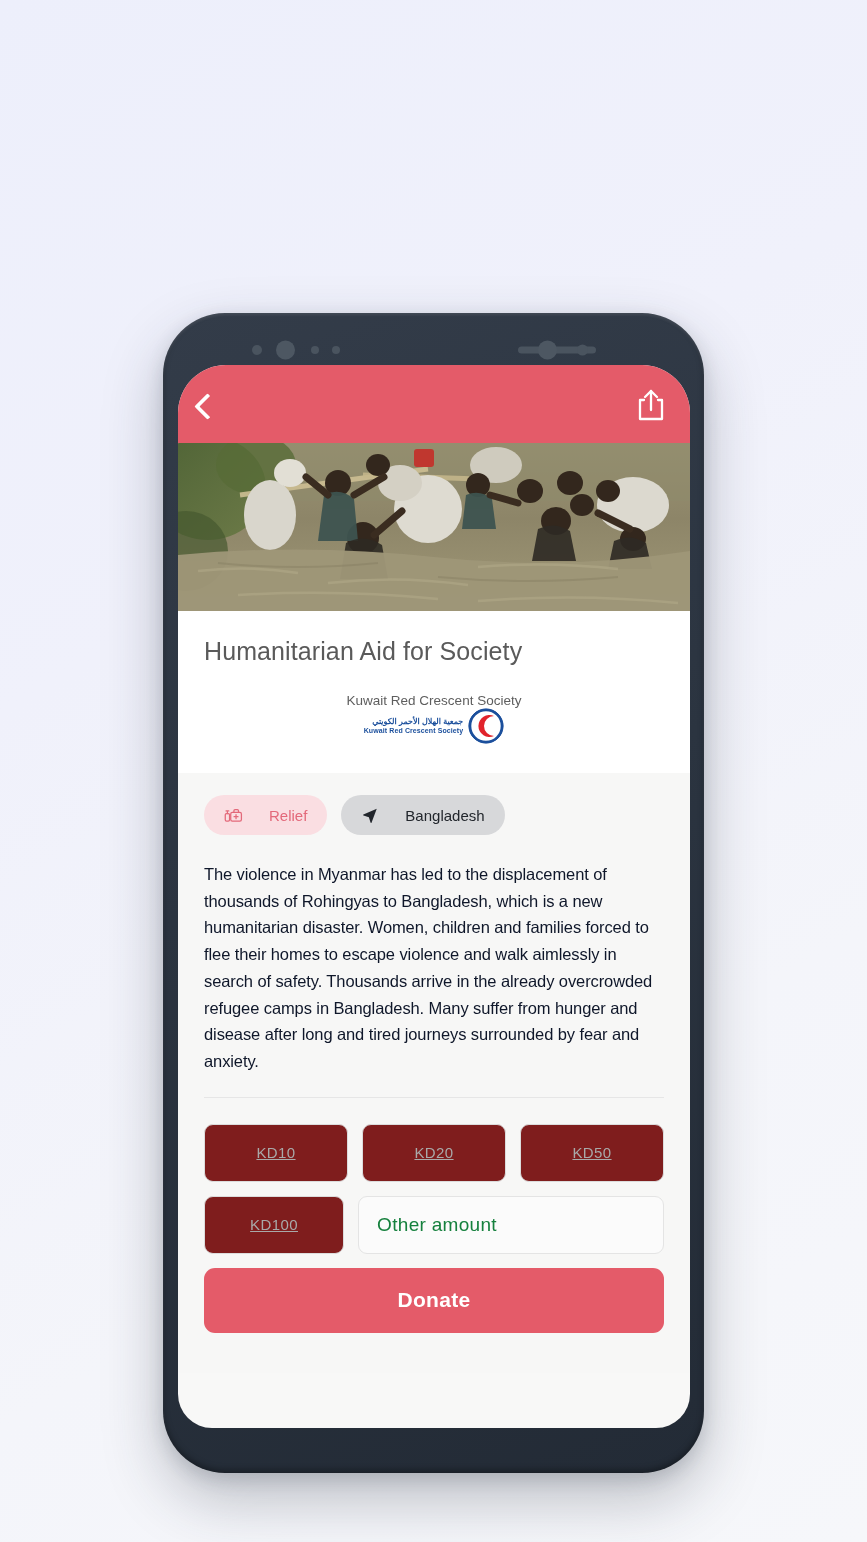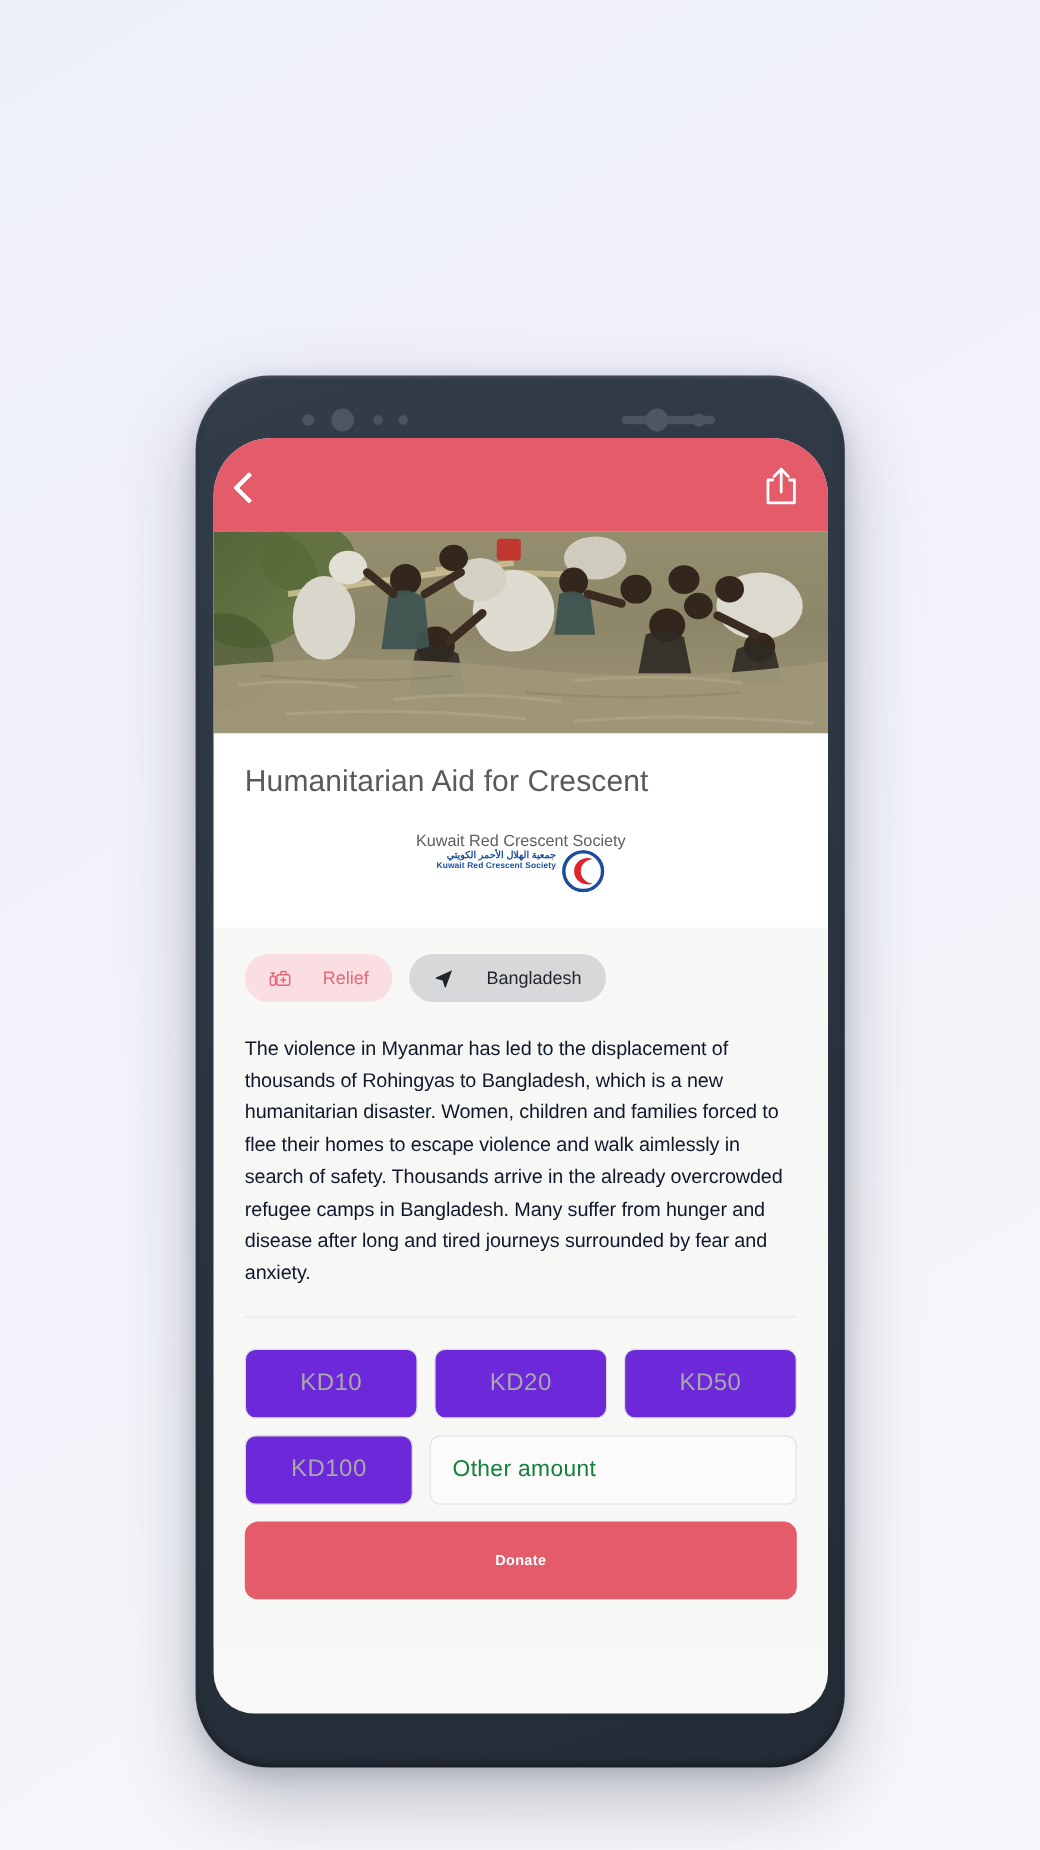--- a/index.html
+++ b/index.html
@@ -139,21 +139,21 @@
     margin-top: 27px;
     display: flex;
     align-items: center;
     justify-content: space-between;
     flex-direction: column;
   }
   .org-name {
     font-size: 13.5px;
     color: #5e5e5e;
   }
-  .org-logo { display: flex; align-items: flex-start; gap: 5px; }
+  .org-logo { display: flex; align-items: center; gap: 5px; }
   .org-logo-text { text-align: right; line-height: 1.25; }
   .logo-ar { font-size: 8px; color: #1b4f9c; font-weight: bold; direction: rtl; }
   .logo-en { font-size: 7px; color: #1b4f9c; font-weight: bold; letter-spacing: 0.1px; }
 
   
   .body-section {
     background: #f7f7f6;
     padding: 22px 26px 0 26px;
   }
   .chips { display: flex; gap: 14px; }
@@ -184,27 +184,28 @@
   }
 
   
   .amounts { margin-top: 26px; }
   .amt-row { display: flex; gap: 14px; margin-bottom: 14px; }
   .amt-btn {
     flex: 1;
     height: 58px;
     border: 1px solid #dcdcdc;
     border-radius: 9px;
-    background: #6d28d9;
+    background: #7f1d1d;
     display: flex;
     align-items: center;
     justify-content: center;
-    font-size: 20px;
+    font-size: 15px;
     color: #a9a9a9;
     letter-spacing: 0.4px;
+    text-decoration: underline;
   }
   .amt-other {
     flex: 2.07;
     height: 58px;
     border: 1px solid #e4e4e4;
     border-radius: 9px;
     background: #fbfbfb;
     display: flex;
     align-items: center;
     padding-left: 18px;
@@ -212,21 +213,21 @@
     color: #15803d;
     letter-spacing: 0.3px;
   }
 
   .donate-btn {
     margin-top: 12px;
     height: 65px;
     border-radius: 11px;
     background: #e45b69;
     color: #ffffff;
-    font-size: 12px;
+    font-size: 21px;
     font-weight: bold;
     display: flex;
     align-items: center;
     justify-content: center;
     letter-spacing: 0.3px;
   }
 
   .bottom-pad { height: 40px; background: #f7f7f6; }
 </style>
 </head>
@@ -329,21 +330,21 @@
           <path d="M300 158 Q400 150 500 160"></path>
         </g>
         <g stroke="#837b60" stroke-width="2" fill="none" opacity="0.4">
           <path d="M40 120 Q120 128 200 120"></path>
           <path d="M260 134 Q350 142 440 134"></path>
         </g>
       </svg>
     </div>
 
     <div class="title-card">
-      <div class="project-title">Humanitarian Aid for Crescent</div>
+      <div class="project-title">Humanitarian Aid for Society</div>
       <div class="org-row">
         <div class="org-name">Kuwait Red Crescent Society</div>
         <div class="org-logo">
           <div class="org-logo-text">
             <div class="logo-ar">جمعية الهلال الأحمر الكويتي</div>
             <div class="logo-en">Kuwait Red Crescent Society</div>
           </div>
           <svg width="36" height="36" viewBox="0 0 36 36">
             <circle cx="18" cy="18" r="17" fill="#ffffff" stroke="#1b4f9c" stroke-width="1"></circle>
             <circle cx="18" cy="18" r="16" fill="none" stroke="#1b4f9c" stroke-width="2.6"></circle>

